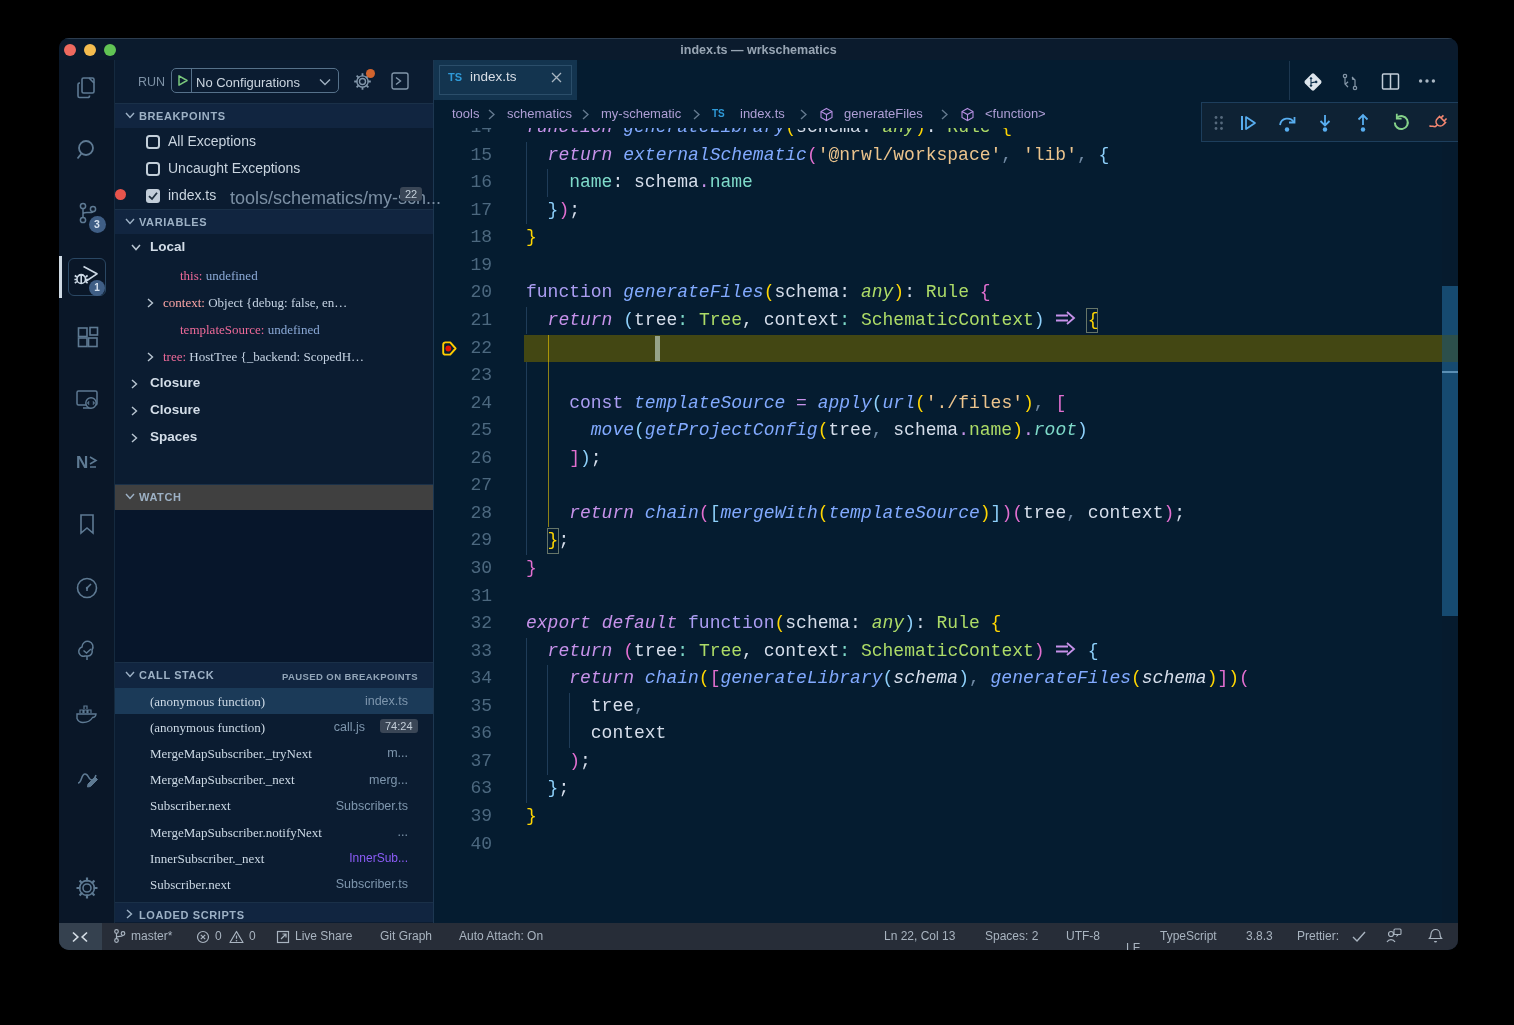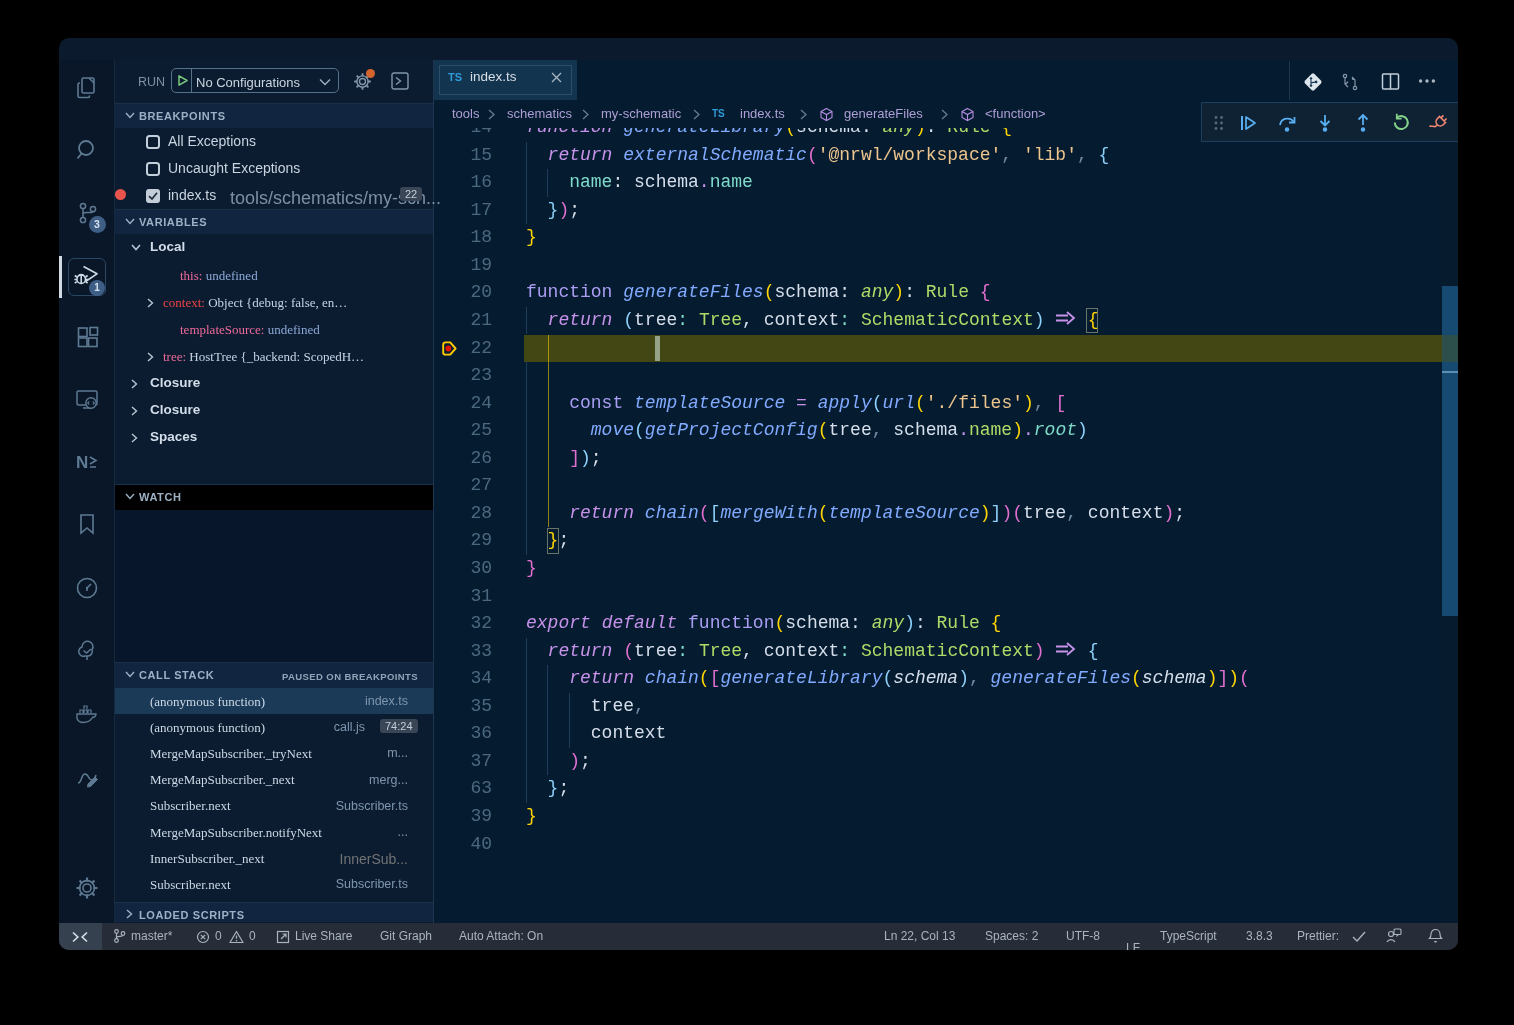--- a/index.html
+++ b/index.html
@@ -16,20 +16,26 @@
 .pr{color:#7fdbca}
 .st{color:#ecc48d}
 .tx{color:#d6deeb}
 .cm{color:#7089a3}
 .bg{color:#ffd602}
 .bp{color:#e26fd0}
 .bb{color:#8ed0fa}
 .hr{font-size:11px;font-weight:bold;color:#9db1c5;letter-spacing:.6px}
 </style></head><body>
 <div id="win">
+<div class="abs" style="left:0;top:0;width:1399px;height:22px;background:#0b1b2d;border-top:1px solid #2c3c4e">
+<div class="abs" style="left:5px;top:5px;width:12px;height:12px;border-radius:6px;background:#ee6a5f"></div>
+<div class="abs" style="left:25px;top:5px;width:12px;height:12px;border-radius:6px;background:#f5bd4f"></div>
+<div class="abs" style="left:45px;top:5px;width:12px;height:12px;border-radius:6px;background:#61c454"></div>
+<div class="abs" style="left:0;top:0;width:100%;height:22px;text-align:center;font-size:12.5px;line-height:23px;color:#98a5b3;font-weight:bold">index.ts — wrkschematics</div>
+</div>
 <div class="abs" style="left:0;top:22px;width:55px;height:863px;background:#0a1728"></div>
 <div class="abs" style="left:55px;top:22px;width:319px;height:863px;background:#0b1c31;border-left:1px solid #152a3f"></div>
 <div class="abs" style="left:374px;top:22px;width:1025px;height:863px;background:#051c30;border-left:1px solid #1d3751"></div>
 <div class="abs" style="left:14.5px;top:37px">
       <svg width="26" height="26" viewBox="0 0 26 26" fill="none">
         <rect x="8" y="3" width="12" height="15" rx="1.5" stroke="#5e7a93" stroke-width="1.6"></rect>
         <path d="M6 8 H5.5 A1.5 1.5 0 0 0 4 9.5 V21 A1.5 1.5 0 0 0 5.5 22.5 H14 A1.5 1.5 0 0 0 15.5 21 V20.5" stroke="#5e7a93" stroke-width="1.6"></path>
         <path d="M15 3 L20 8" stroke="#5e7a93" stroke-width="1.6"></path>
       </svg>
     </div>
@@ -202,21 +208,21 @@
         <path d="M1 1 L5 5.5 L9 1" stroke="#b9c6d2" stroke-width="1.5"></path>
       </svg>
     </div>
 <div class="abs" style="left:91px;top:201px;font-size:13.5px;font-weight:bold;color:#d3dde8">Local</div>
 <div class="abs mono" style="left:121px;top:229.5px;font-size:13px;white-space:pre"><span style="color:#ee6a99">this:</span> <span style="color:#8ba9d6">undefined</span></div>
 <div class="abs" style="left:88px;top:260px">
       <svg width="7" height="10" viewBox="0 0 7 10" fill="none">
         <path d="M1 1 L5.5 5 L1 9" stroke="#b9c6d2" stroke-width="1.4"></path>
       </svg>
     </div>
-<div class="abs mono" style="left:104px;top:256.5px;font-size:13px;white-space:pre"><span style="color:#ef4444">context:</span> <span style="color:#c6d4e4">Object {debug: false, en…</span></div>
+<div class="abs mono" style="left:104px;top:256.5px;font-size:13px;white-space:pre"><span style="color:#fca5a5">context:</span> <span style="color:#c6d4e4">Object {debug: false, en…</span></div>
 <div class="abs mono" style="left:121px;top:283.5px;font-size:13px;white-space:pre"><span style="color:#ee6a99">templateSource:</span> <span style="color:#8ba9d6">undefined</span></div>
 <div class="abs" style="left:88px;top:314px">
       <svg width="7" height="10" viewBox="0 0 7 10" fill="none">
         <path d="M1 1 L5.5 5 L1 9" stroke="#b9c6d2" stroke-width="1.4"></path>
       </svg>
     </div>
 <div class="abs mono" style="left:104px;top:310.5px;font-size:13px;white-space:pre"><span style="color:#ee6a99">tree:</span> <span style="color:#c6d4e4">HostTree {_backend: ScopedH…</span></div>
 <div class="abs" style="left:72px;top:341px">
       <svg width="7" height="10" viewBox="0 0 7 10" fill="none">
         <path d="M1 1 L5.5 5 L1 9" stroke="#b9c6d2" stroke-width="1.4"></path>
@@ -228,21 +234,21 @@
         <path d="M1 1 L5.5 5 L1 9" stroke="#b9c6d2" stroke-width="1.4"></path>
       </svg>
     </div>
 <div class="abs" style="left:91px;top:364px;font-size:13.5px;font-weight:bold;color:#d3dde8">Closure</div>
 <div class="abs" style="left:72px;top:395px">
       <svg width="7" height="10" viewBox="0 0 7 10" fill="none">
         <path d="M1 1 L5.5 5 L1 9" stroke="#b9c6d2" stroke-width="1.4"></path>
       </svg>
     </div>
 <div class="abs" style="left:91px;top:391px;font-size:13.5px;font-weight:bold;color:#d3dde8">Spaces</div>
-<div class="abs" style="left:56px;top:446px;width:318px;height:26px;background:#000000;border-top:1px solid #1a3048">
+<div class="abs" style="left:56px;top:446px;width:318px;height:26px;background:#404040;border-top:1px solid #1a3048">
 <div class="abs" style="left:10px;top:8px">
         <svg width="10" height="7" viewBox="0 0 10 7" fill="none">
           <path d="M1 1 L5 5.5 L9 1" stroke="#9db1c5" stroke-width="1.4"></path>
         </svg>
       </div>
 <div class="abs hr" style="left:24px;top:6px">WATCH</div>
 
 </div>
 <div class="abs" style="left:56px;top:472px;width:318px;height:152px;background:#07162b"></div>
 <div class="abs" style="left:56px;top:624px;width:318px;height:26px;background:#112540;border-top:1px solid #1a3048">
@@ -262,21 +268,21 @@
 <div class="abs" style="left:321px;top:680.7px;padding:1px 5px;border-radius:3px;background:#3a4656;font-size:11px;color:#c3ced8">74:24</div>
 <div class="abs mono" style="left:91px;top:707.9px;font-size:13px;color:#ccd9e5;white-space:pre">MergeMapSubscriber._tryNext</div>
 <div class="abs" style="left:91px;top:708.4px;width:258px;text-align:right;font-size:12.5px;color:#7e96ad;white-space:pre">m...</div>
 <div class="abs mono" style="left:91px;top:734.1px;font-size:13px;color:#ccd9e5;white-space:pre">MergeMapSubscriber._next</div>
 <div class="abs" style="left:91px;top:734.6px;width:258px;text-align:right;font-size:12.5px;color:#7e96ad;white-space:pre">merg...</div>
 <div class="abs mono" style="left:91px;top:760.3px;font-size:13px;color:#ccd9e5;white-space:pre">Subscriber.next</div>
 <div class="abs" style="left:91px;top:760.8px;width:258px;text-align:right;font-size:12.5px;color:#7e96ad;white-space:pre">Subscriber.ts</div>
 <div class="abs mono" style="left:91px;top:786.5px;font-size:13px;color:#ccd9e5;white-space:pre">MergeMapSubscriber.notifyNext</div>
 <div class="abs" style="left:91px;top:787px;width:258px;text-align:right;font-size:12.5px;color:#7e96ad;white-space:pre">...</div>
 <div class="abs mono" style="left:91px;top:812.7px;font-size:13px;color:#ccd9e5;white-space:pre">InnerSubscriber._next</div>
-<div class="abs" style="left:91px;top:813.2px;width:258px;text-align:right;font-size:14px;color:#737373;white-space:pre">InnerSub...</div>
+<div class="abs" style="left:91px;top:813.2px;width:258px;text-align:right;font-size:12px;color:#8b5cf6;white-space:pre">InnerSub...</div>
 <div class="abs mono" style="left:91px;top:838.9px;font-size:13px;color:#ccd9e5;white-space:pre">Subscriber.next</div>
 <div class="abs" style="left:91px;top:839.4px;width:258px;text-align:right;font-size:12.5px;color:#7e96ad;white-space:pre">Subscriber.ts</div>
 <div class="abs" style="left:56px;top:864px;width:318px;height:20px;background:#112540;border-top:1px solid #1a3048">
 <div class="abs" style="left:11px;top:6px">
         <svg width="7" height="10" viewBox="0 0 7 10" fill="none">
           <path d="M1 1 L5.5 5 L1 9" stroke="#9db1c5" stroke-width="1.4"></path>
         </svg>
       </div>
 <div class="abs hr" style="left:24px;top:6px">LOADED SCRIPTS</div>
 

